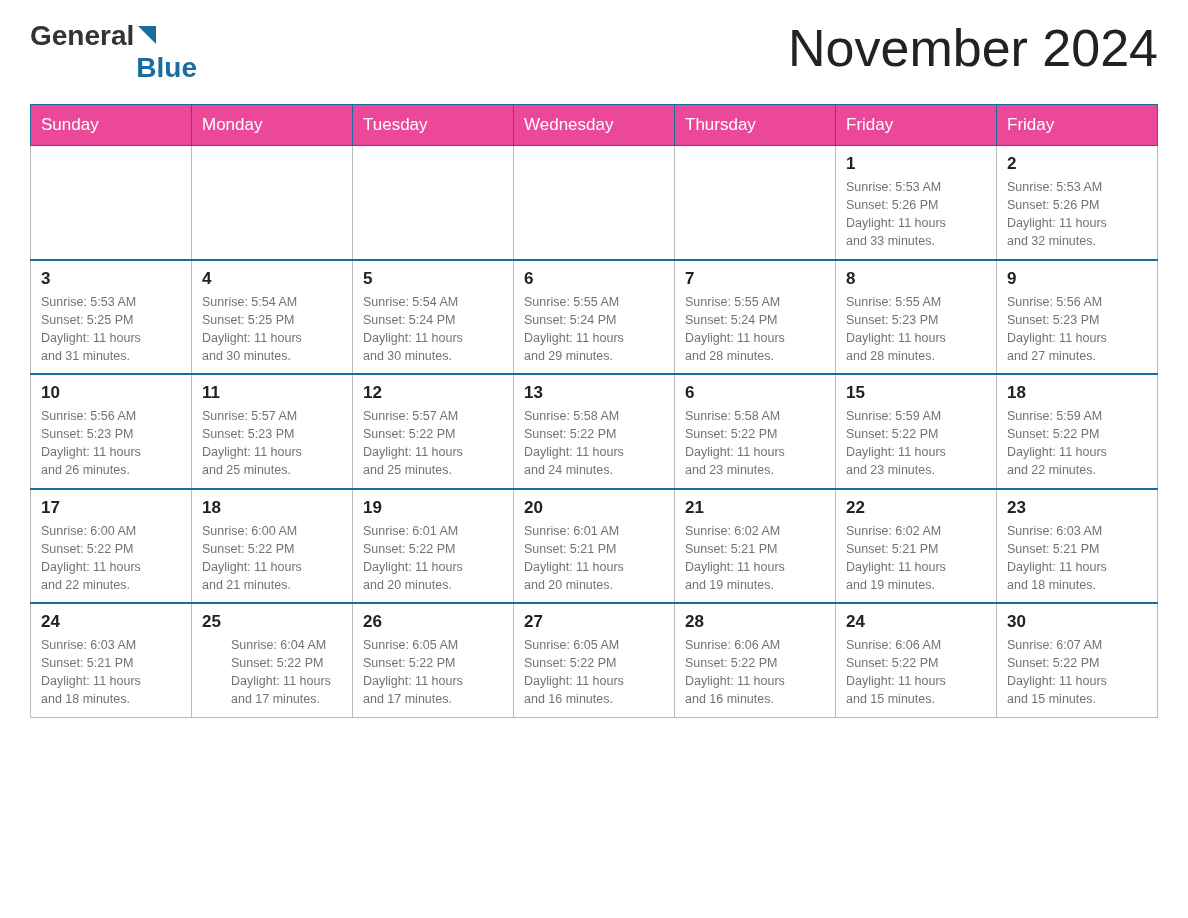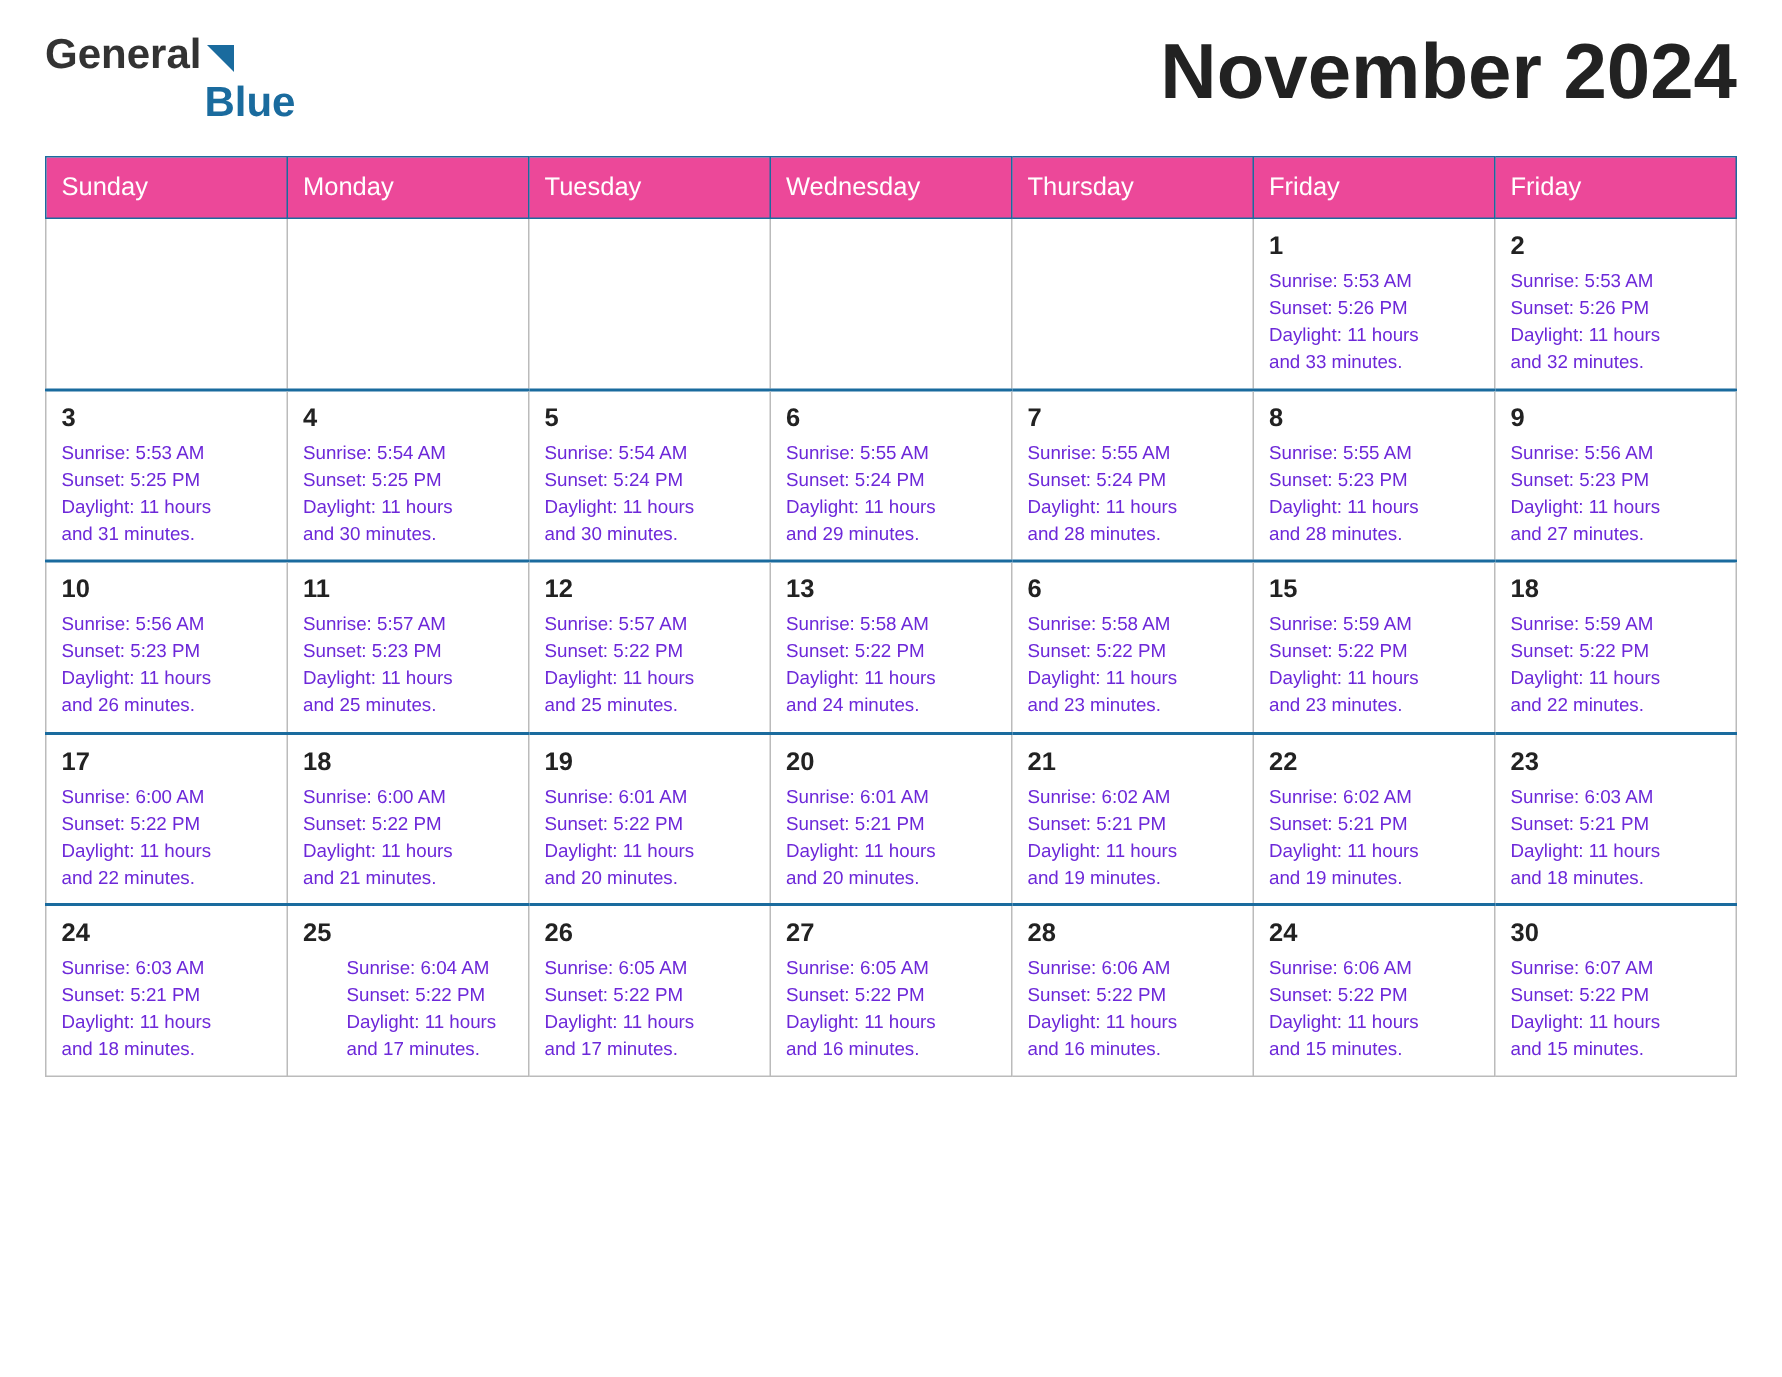--- a/index.html
+++ b/index.html
@@ -16,21 +16,21 @@
       align-items: flex-start;
       margin-bottom: 20px;
     }
     .logo {
       display: flex;
       flex-direction: column;
       align-items: flex-start;
     }
     .logo-top {
       display: flex;
-      align-items: center;
+      align-items: flex-start;
     }
     .logo-general {
       font-size: 28px;
       font-weight: bold;
       color: #333;
     }
     .logo-arrow {
       width: 0;
       height: 0;
       border-left: 18px solid transparent;
@@ -42,21 +42,21 @@
       font-size: 28px;
       font-weight: bold;
       color: #1a6b9e;
       margin-left: 4px;
     }
     .title-section {
       text-align: right;
     }
     .month-year {
       font-size: 52px;
-      font-weight: bold;
+      font-weight: normal;
       color: #222;
       line-height: 1.1;
     }
     .location {
       font-size: 24px;
       color: #444;
       margin-top: 4px;
     }
     .calendar {
       width: 100%;
@@ -80,21 +80,21 @@
       min-height: 100px;
     }
     .day-number {
       font-size: 17px;
       font-weight: bold;
       color: #222;
       margin-bottom: 4px;
     }
     .day-info {
       font-size: 12.5px;
-      color: #6d28d9;
+      color: #737373;
       line-height: 1.45;
     }
     .empty-cell {
       background: #fff;
     }
     .row-top td {
       border-top: 2px solid #1a6b9e;
     }
   </style>
 </head>

